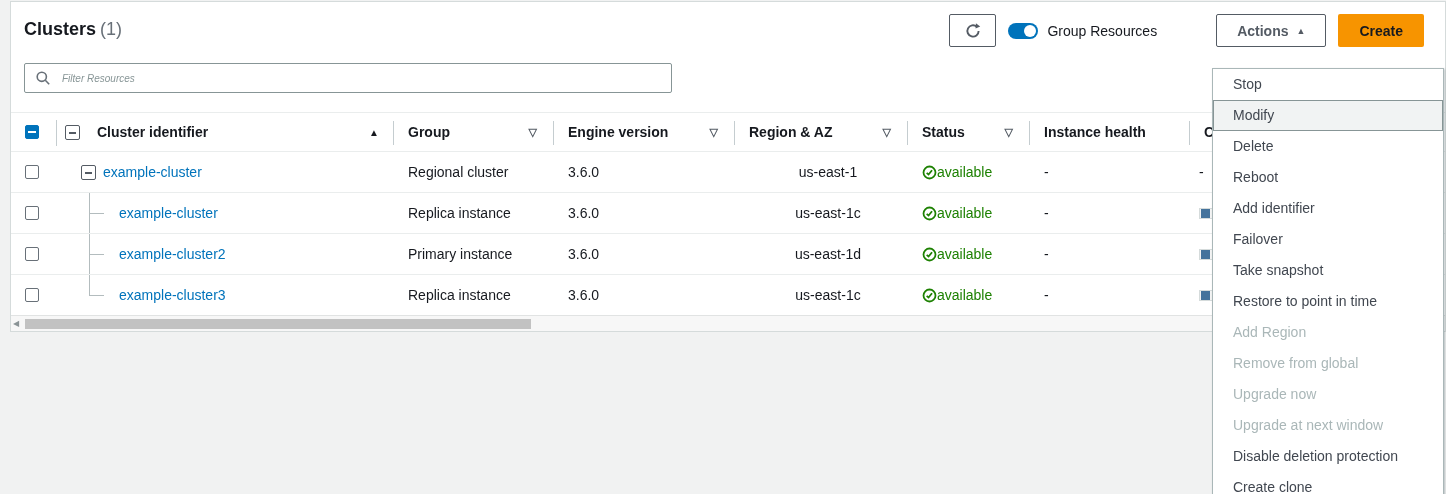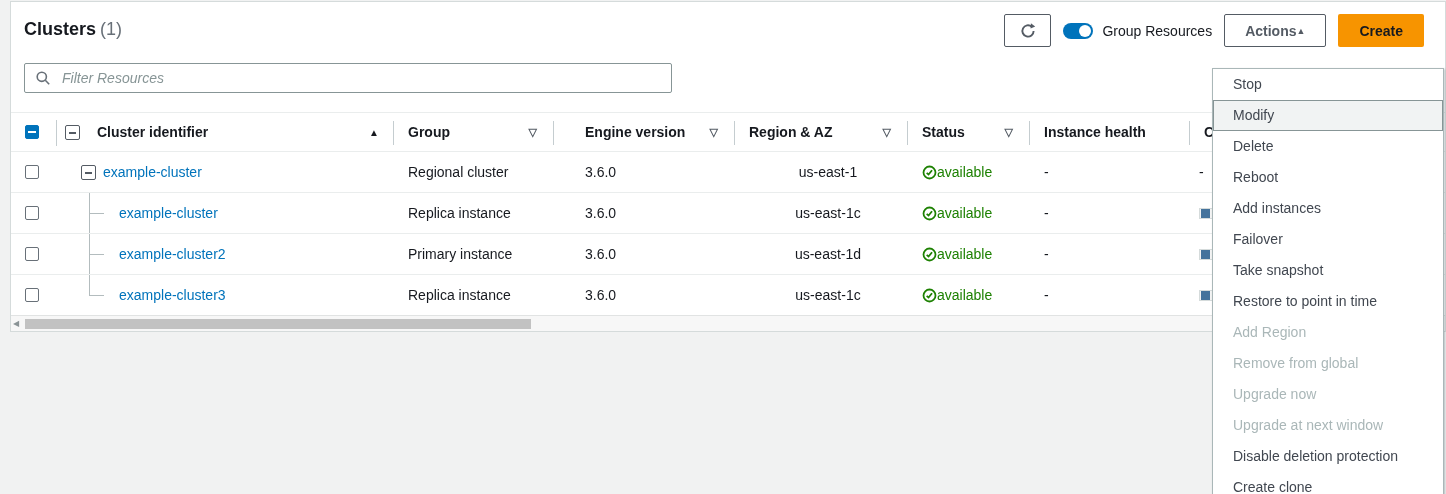--- a/index.html
+++ b/index.html
@@ -13,46 +13,46 @@
   .page-title{position:absolute;left:13px;top:17px;font-size:18px;color:#16191f;}
   .page-title b{font-weight:700;}
   .page-title .count{color:#687078;font-weight:400;margin-left:4px;}
 
   
   .toolbar{position:absolute;top:12px;right:21px;height:33px;display:flex;align-items:center;gap:12px;}
   .btn{height:33px;display:flex;align-items:center;justify-content:center;
     border:1px solid #545b64;border-radius:2px;background:#fff;color:#545b64;
     font-size:14px;font-weight:700;cursor:pointer;}
   .btn-refresh{width:47px;}
-  .btn-actions{padding:0 20px;}
+  .btn-actions{padding:0 20px;gap:8px;margin-left:47px;}
   .btn-actions .arrow{font-size:9px;color:#545b64;}
   .btn-create{padding:0 21px;background:#f79400;border:none;color:#16191f;}
   .toggle-group{display:flex;align-items:center;gap:9px;margin-right:0px;}
   .toggle{width:30px;height:16px;border-radius:8px;background:#0073bb;position:relative;cursor:pointer;}
   .toggle::after{content:"";position:absolute;top:2px;right:2px;width:12px;height:12px;border-radius:50%;background:#fff;}
   .toggle-label{font-size:14px;color:#16191f;}
 
   
   .filter-box{position:absolute;left:13px;top:61px;width:648px;height:30px;
     border:1px solid #879596;border-radius:2px;background:#fff;display:flex;align-items:center;padding-left:10px;gap:9px;}
-  .filter-box input{border:none;outline:none;flex:1;height:100%;font-size:14px;
+  .filter-box input{border:none;outline:none;flex:1;height:100%;font-size:10px;
     font-family:"Liberation Sans",sans-serif;color:#0f766e;background:transparent;}
   .filter-box input::placeholder{font-style:italic;color:#879596;}
 
   
   .table{position:absolute;left:0;top:110px;width:100%;}
   .trow{display:flex;align-items:stretch;height:41px;border-bottom:1px solid #eaeded;background:#fff;}
   .thead{height:40px;border-top:1px solid #eaeded;font-weight:700;}
   .cell{display:flex;align-items:center;height:100%;font-size:14px;color:#16191f;position:relative;}
   .c-sel{width:46px;padding-left:14px;}
   .c-exp{width:30px;}
   .c-cluster-h{width:306px;padding-left:10px;justify-content:flex-end;}
   .c-cluster{width:336px;}
   .c-role{width:160px;padding-left:15px;}
-  .c-engine{width:181px;padding-left:32px;}
+  .c-engine{width:181px;padding-left:15px;}
   .c-region{width:173px;padding-left:15px;justify-content:center;}
   .c-status{width:122px;padding-left:15px;}
   .c-health{width:160px;padding-left:15px;}
   .c-cpu{flex:1;padding-left:10px;overflow:hidden;}
   .hsep::before{content:"";position:absolute;left:0;top:8px;height:24px;width:1px;background:#c5cdd0;}
   .sep-after::after{content:"";position:absolute;right:0;top:7px;height:26px;width:1px;background:#c5cdd0;}
 
   .sort-icon{margin-left:auto;margin-right:14px;font-size:10px;color:#16191f;cursor:pointer;}
   .filter-icon{margin-left:auto;margin-right:16px;font-size:11px;color:#545b64;cursor:pointer;}
 
@@ -284,21 +284,21 @@
     <span class="thumb"></span>
   </div>
 
 </div>
 
 <div class="menu">
   <div class="mi">Stop</div>
   <div class="mi highlighted">Modify</div>
   <div class="mi">Delete</div>
   <div class="mi">Reboot</div>
-  <div class="mi">Add instances</div>
+  <div class="mi">Add identifier</div>
   <div class="mi">Failover</div>
   <div class="mi">Take snapshot</div>
   <div class="mi">Restore to point in time</div>
   <div class="mi disabled">Add Region</div>
   <div class="mi disabled">Remove from global</div>
   <div class="mi disabled">Upgrade now</div>
   <div class="mi disabled">Upgrade at next window</div>
   <div class="mi">Disable deletion protection</div>
   <div class="mi">Create clone</div>
 </div>

